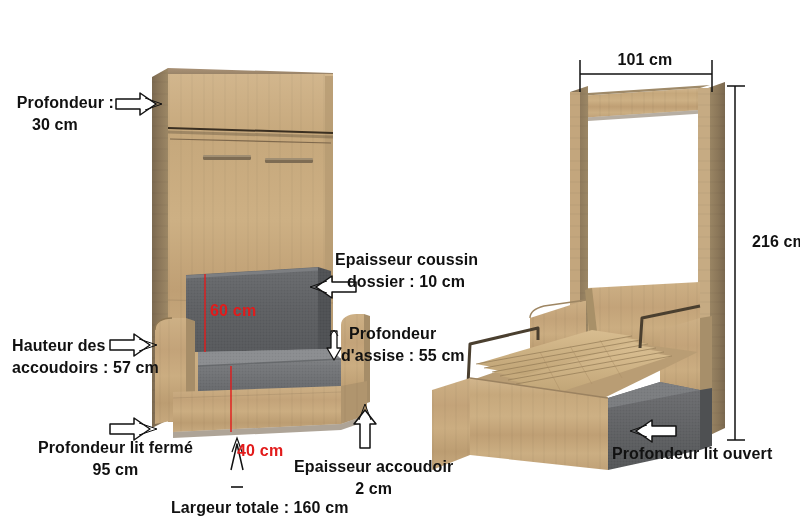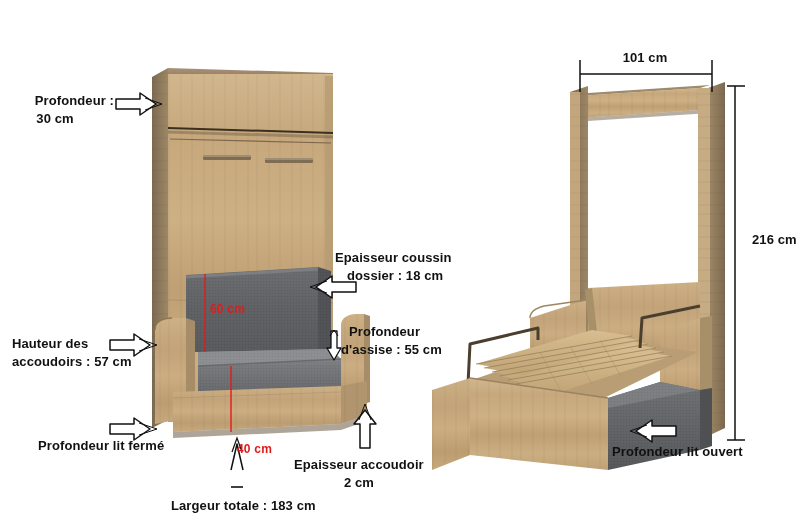--- a/index.html
+++ b/index.html
@@ -12,33 +12,33 @@
     width: 800px;
     height: 530px;
     background: #ffffff;
     overflow: hidden;
     font-family: "Liberation Sans", sans-serif;
   }
   .label {
     position: absolute;
     font-family: "Liberation Sans", sans-serif;
     font-weight: bold;
-    font-size: 13px;
+    font-size: 16px;
     color: #111111;
     line-height: 1.35;
     white-space: nowrap;
     letter-spacing: 0.1px;
   }
   .label.c { text-align: center; }
   .label.r { text-align: right; }
   .red-dim {
     position: absolute;
     font-family: "Liberation Sans", sans-serif;
     font-weight: bold;
-    font-size: 12px;
+    font-size: 16px;
     color: #e21b1b;
     white-space: nowrap;
     letter-spacing: 0.2px;
   }
   svg.overlay {
     position: absolute;
     left: 0; top: 0;
     width: 800px;
     height: 530px;
     pointer-events: none;
@@ -324,39 +324,40 @@
     <div style="text-align:center; padding-right:18px;">30 cm</div>
   </div>
 
   <div class="label" style="left:12px; top:335px; width:auto;">
     <div>Hauteur des</div>
     <div>accoudoirs : 57 cm</div>
   </div>
 
   <div class="label" style="left:335px; top:249px;">
     <div>Epaisseur coussin</div>
-    <div style="padding-left:12px;">dossier : 18 cm</div>
+    <div style="padding-left:12px;">dossier : 10 cm</div>
   </div>
 
   <div class="label" style="left:341px; top:311px;margin-top:12px;">
     <div style="padding-left:8px;">Profondeur</div>
     <div>d'assise : 55 cm</div>
   </div>
 
   <div class="label c" style="left:38px; top:437px;">
     <div>Profondeur lit fermé</div>
+    <div>95 cm</div>
   </div>
 
   <div class="label c" style="left:294px; top:456px;">
     <div>Epaisseur accoudoir</div>
     <div>2 cm</div>
   </div>
 
   <div class="label c" style="left:171px; top:497px;">
-    <div>Largeur totale : 183 cm</div>
+    <div>Largeur totale : 160 cm</div>
   </div>
 
   <div class="red-dim" style="left:210px; top:302px;">60 cm</div>
 
   <div class="red-dim" style="left:237px; top:394px;margin-top:48px;">40 cm</div>
 
   <div class="label c" style="left:605px; top:49px; width:80px;">
     <div>101 cm</div>
   </div>
 

